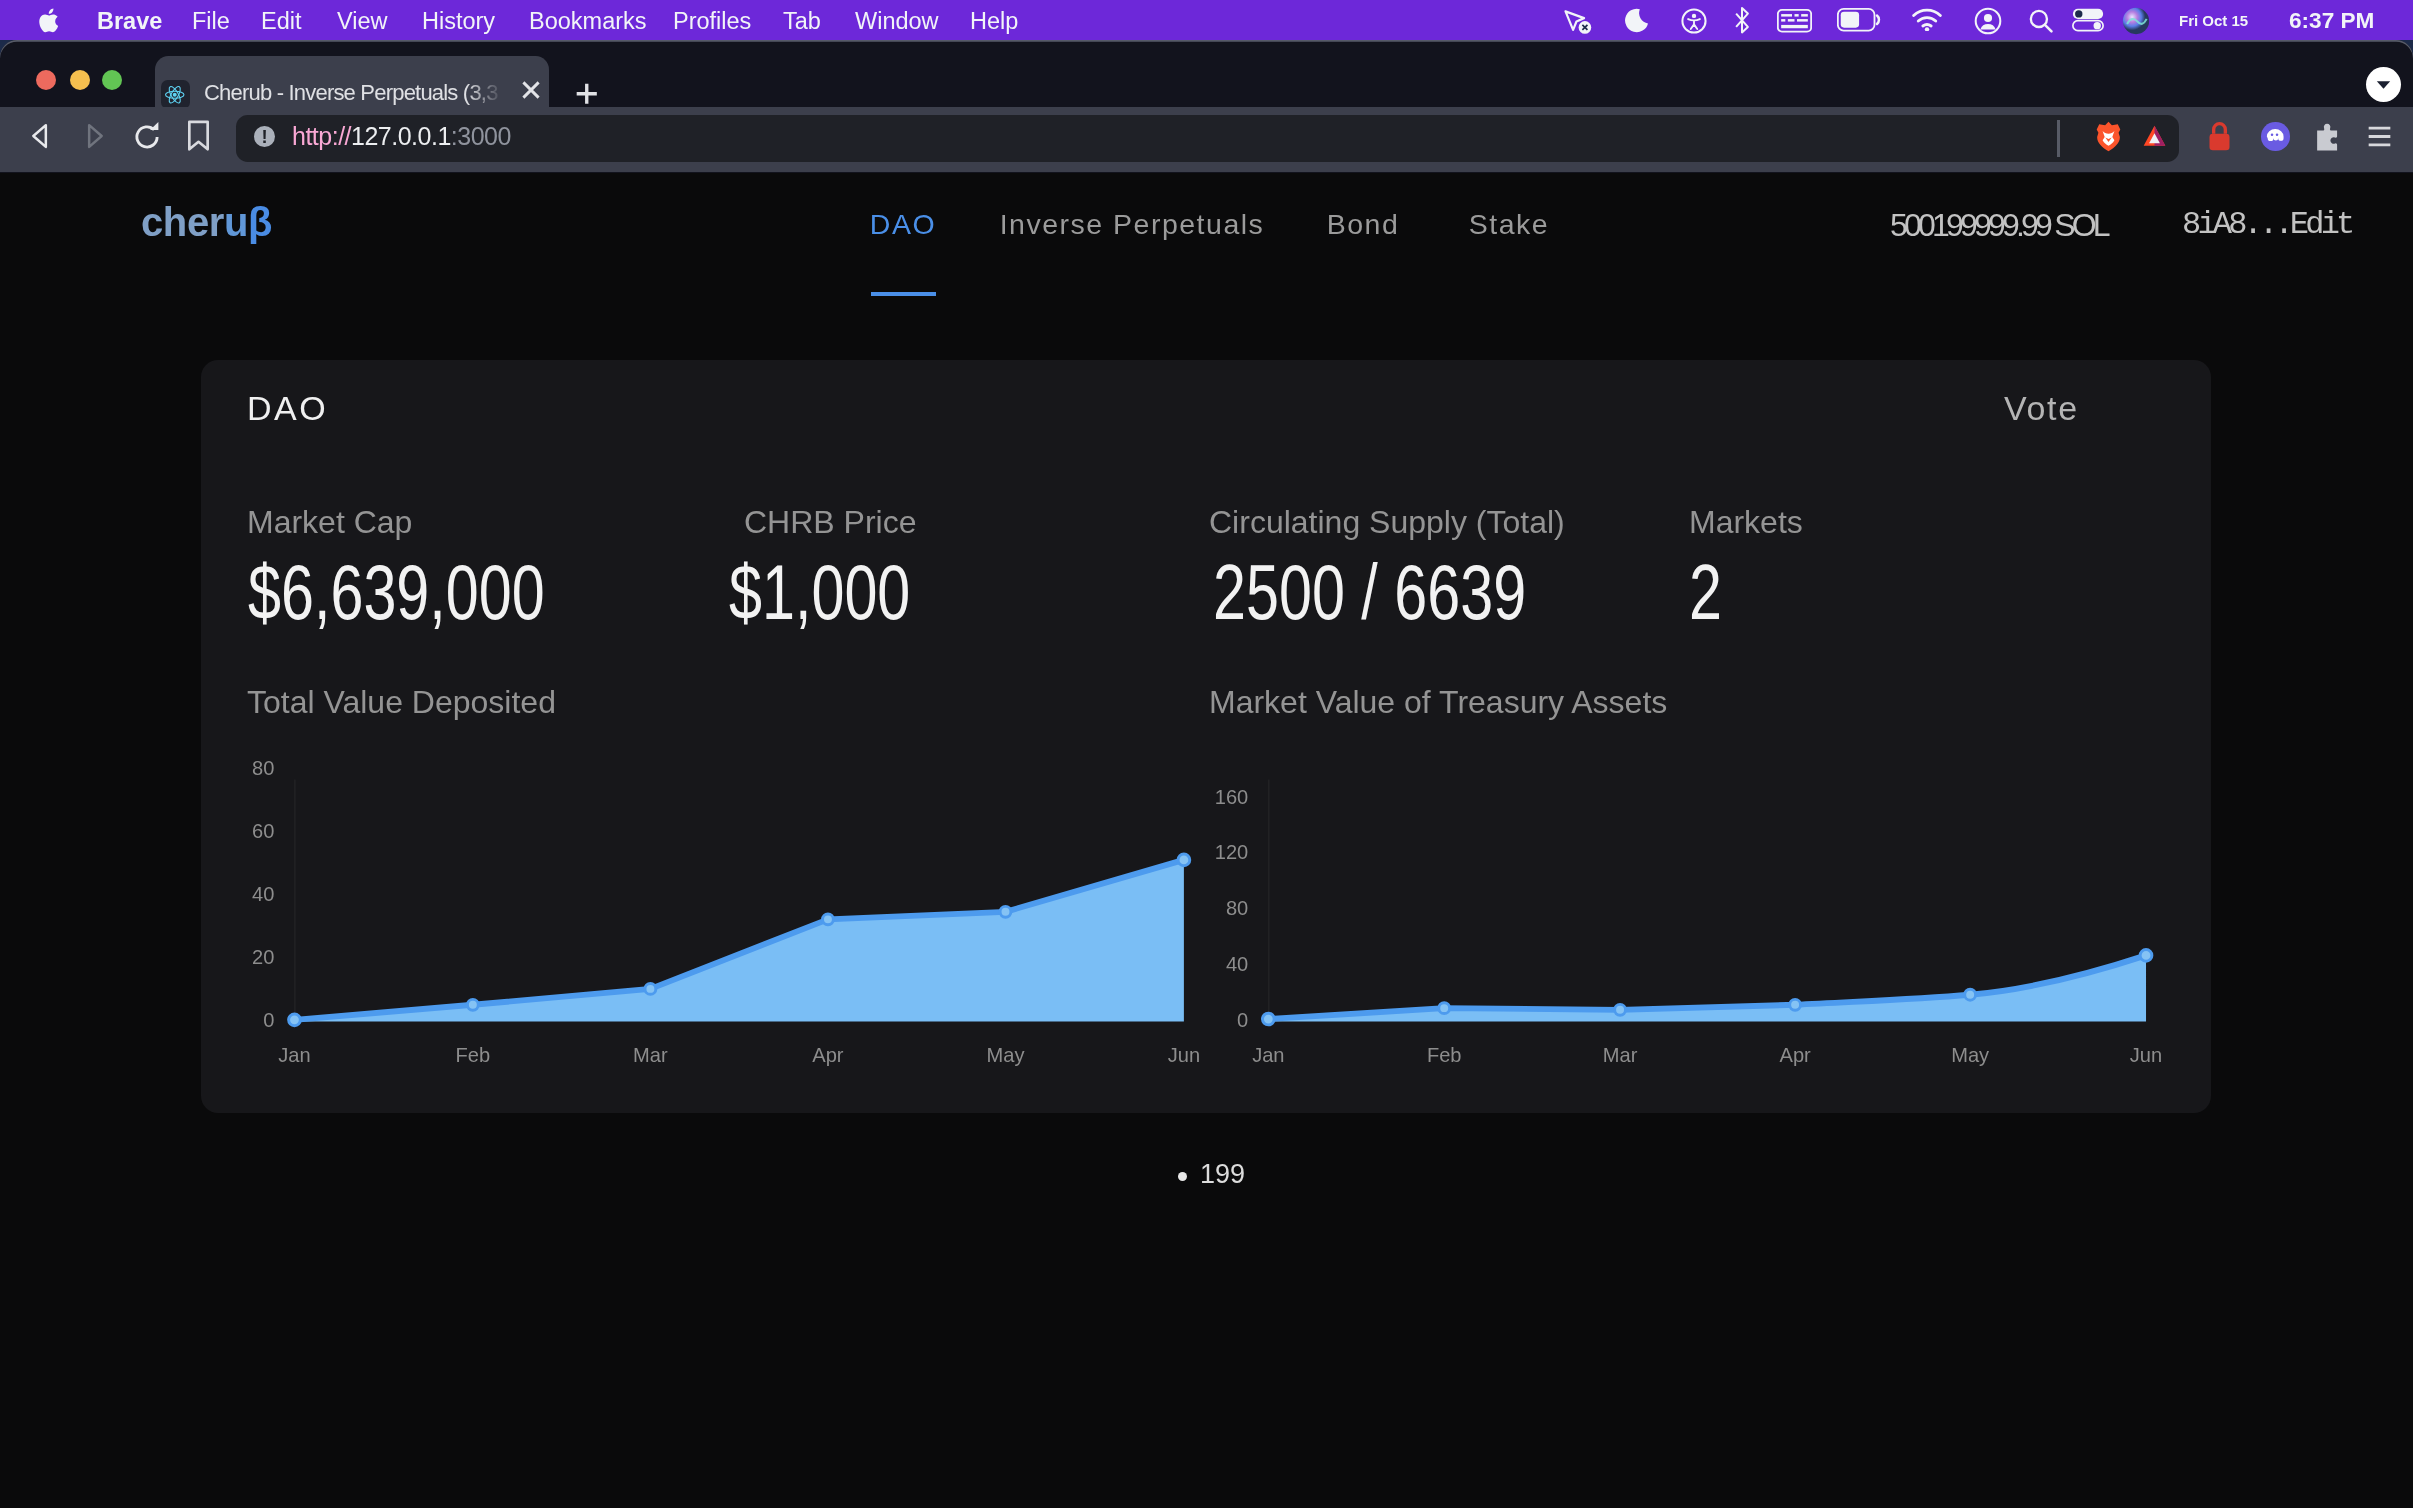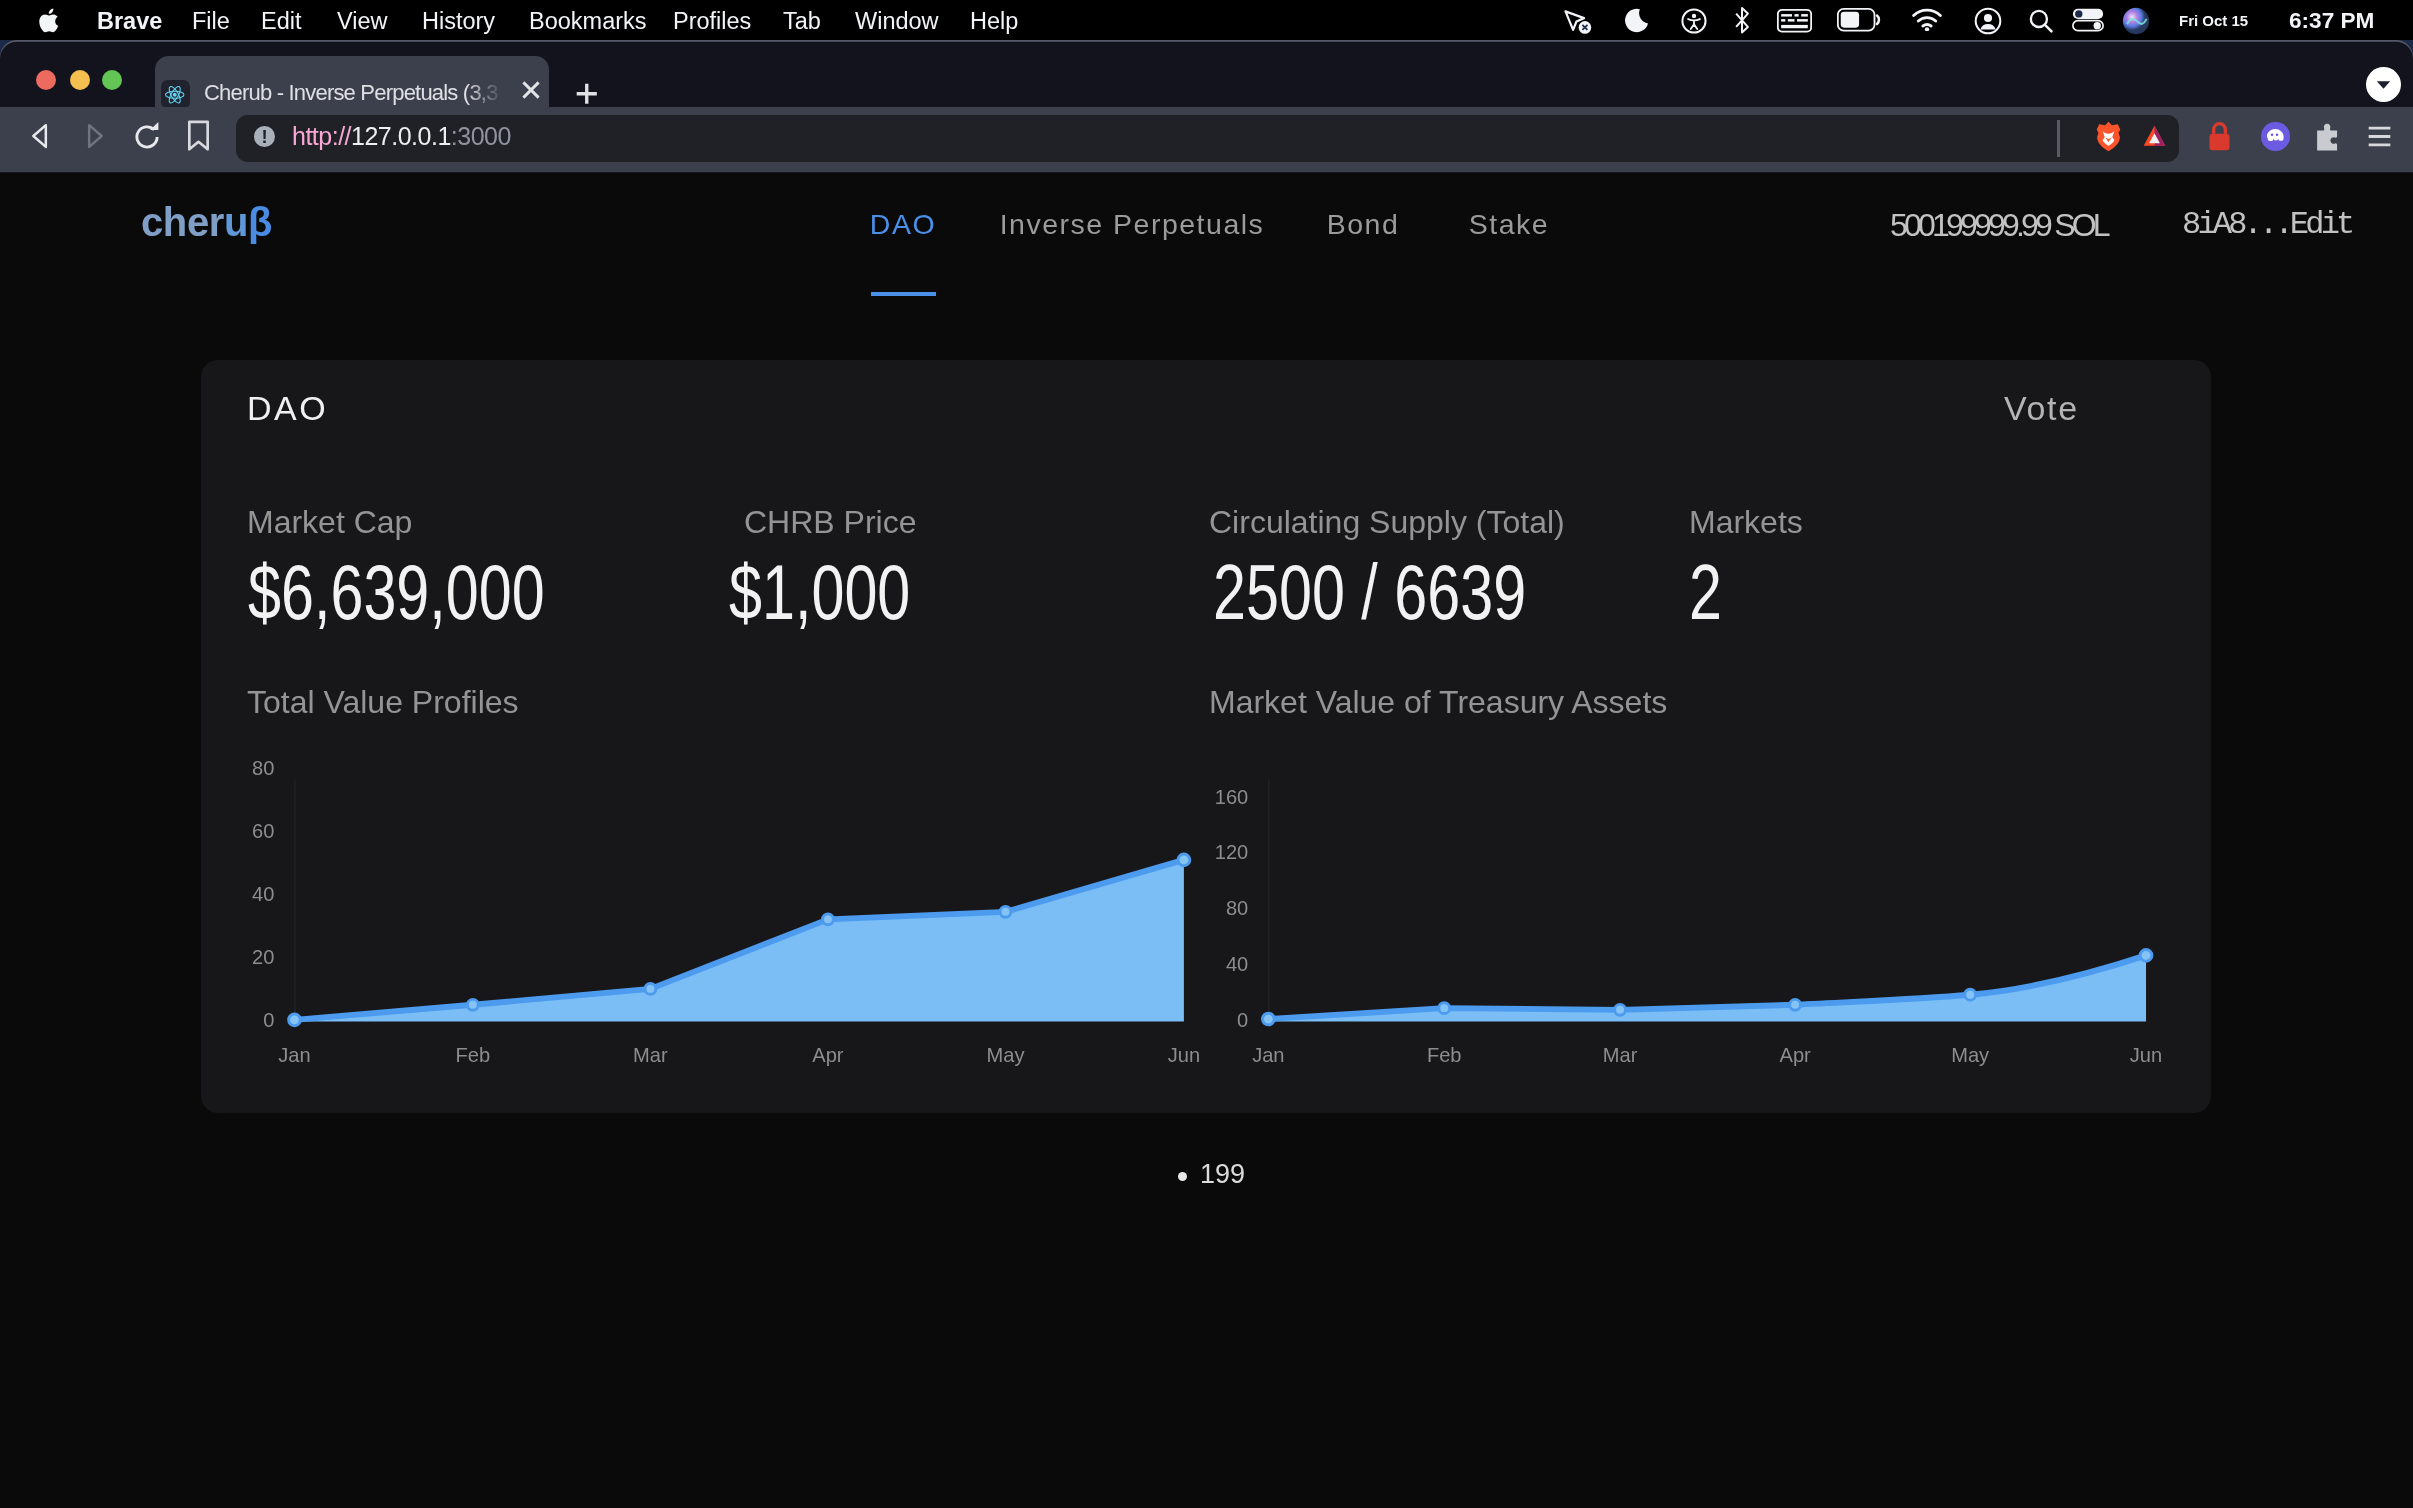--- a/index.html
+++ b/index.html
@@ -1,20 +1,20 @@
 <!DOCTYPE html>
 <html style="font-size:13.4px"><head>
 <meta charset="utf-8">
 <style>
   * { margin:0; padding:0; box-sizing:border-box; }
   html,body { width:2413px; height:1508px; overflow:hidden; }
   body { background:#1c2a49; font-family:"Liberation Sans", sans-serif; position:relative; }
   .abs { position:absolute; }
   
-  #menubar { left:0; top:0; width:2413px; height:40px; background:#000000; color:#f2f4f8; }
+  #menubar { left:0; top:0; width:2413px; height:40px; background:#6d28d9; color:#f2f4f8; }
   #menubar .mi { position:absolute; top:0; height:40px; line-height:42px; font-size:23.5px; }
   
   #window { left:0; top:40px; width:2413px; height:1468px; background:#12131d; border-radius:17px 17px 0 0; box-shadow:inset 0 1.7px 0 #565a68; }
   .tl { position:absolute; width:20px; height:20px; border-radius:50%; top:70px; }
   #tab { left:155px; top:56px; width:394px; height:52px; background:#3c3f4c; border-radius:13.4px 13.4px 0 0; }
   #toolbar { left:0; top:107px; width:2413px; height:65px; background:#3c3f4c; }
   #pill { left:236px; top:115px; width:1943px; height:47px; background:#1f2127; border-radius:11.7px; }
   
   #page { left:0; top:173px; width:2413px; height:1336px; background:#0a0a0b; }
   #card { left:201px; top:360px; width:2010px; height:753px; background:#17171a; border-radius:17px; }
@@ -210,21 +210,21 @@
 <div class="lbl" style="left:247px; top:506px;">Market Cap</div>
 <div class="lbl" style="left:744px; top:506px;">CHRB Price</div>
 <div class="lbl" style="left:1209px; top:506px;">Circulating Supply (Total)</div>
 <div class="lbl" style="left:1689px; top:506px;">Markets</div>
 
 <div class="val" style="left:248px; top:554px;">$6,639,000</div>
 <div class="val" style="left:729px; top:554px;">$1,000</div>
 <div class="val" style="left:1213px; top:554px;">2500&nbsp;/&nbsp;6639</div>
 <div class="val" style="left:1689px; top:554px;">2</div>
 
-<div class="lbl" style="left:247px; top:686px;">Total Value Profiles</div>
+<div class="lbl" style="left:247px; top:686px;">Total Value Deposited</div>
 <div class="lbl" style="left:1209px; top:686px;">Market Value of Treasury Assets</div>
 
 <svg class="abs" style="left:201px; top:746px;" width="1006" height="335" viewBox="0 0 1200 400">
   <line x1="111.5" y1="40" x2="111.5" y2="329" stroke="rgba(255,255,255,0.045)" stroke-width="2"></line>
   <path d="M111 329 L111 327 L324 309 L536 290 L748 207 L960 198 L1173 136 L1173 329 Z" fill="#7abef5"></path>
   <path d="M111 327 L324 309 L536 290 L748 207 L960 198 L1173 136" fill="none" stroke="#4d9bee" stroke-width="7" stroke-linejoin="round" stroke-linecap="round"></path>
   <g fill="#85c3f4" stroke="#4d9bee" stroke-width="3.5">
     <circle cx="111" cy="327" r="7"></circle>
       <circle cx="324" cy="309" r="6.5"></circle>
       <circle cx="536" cy="290" r="6.5"></circle>

